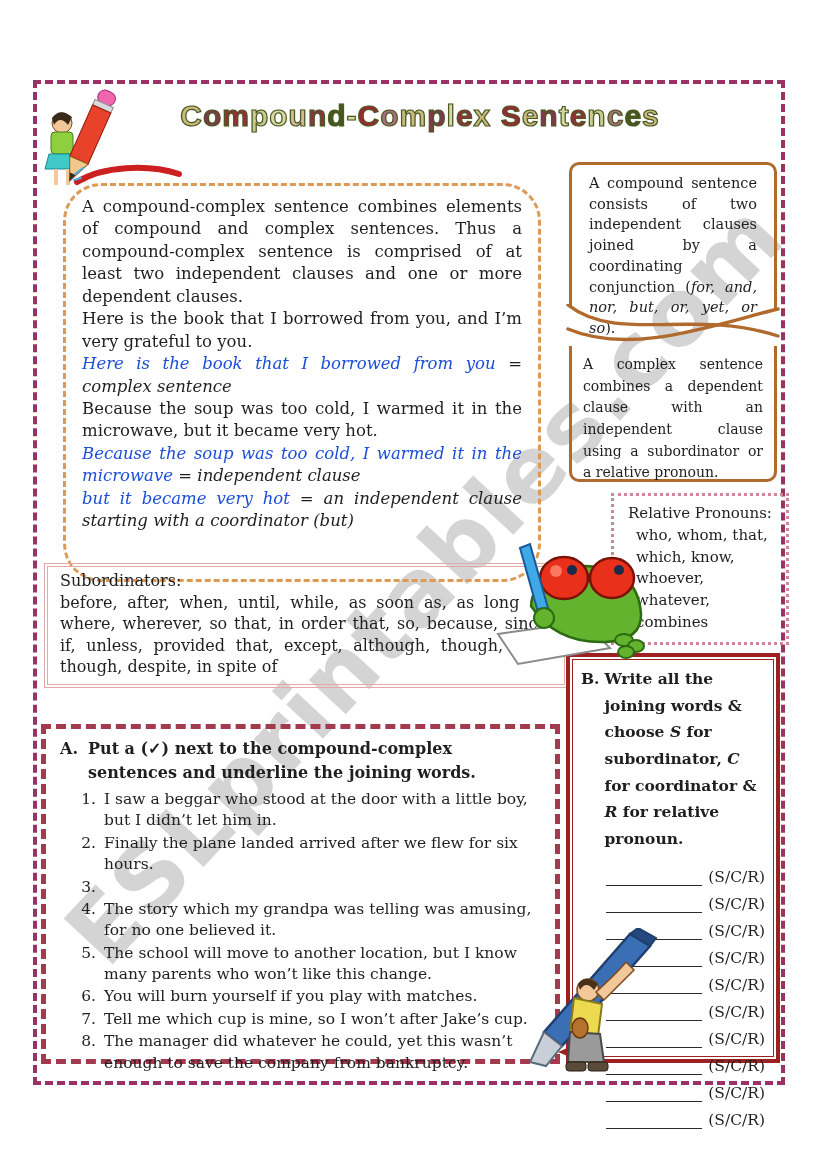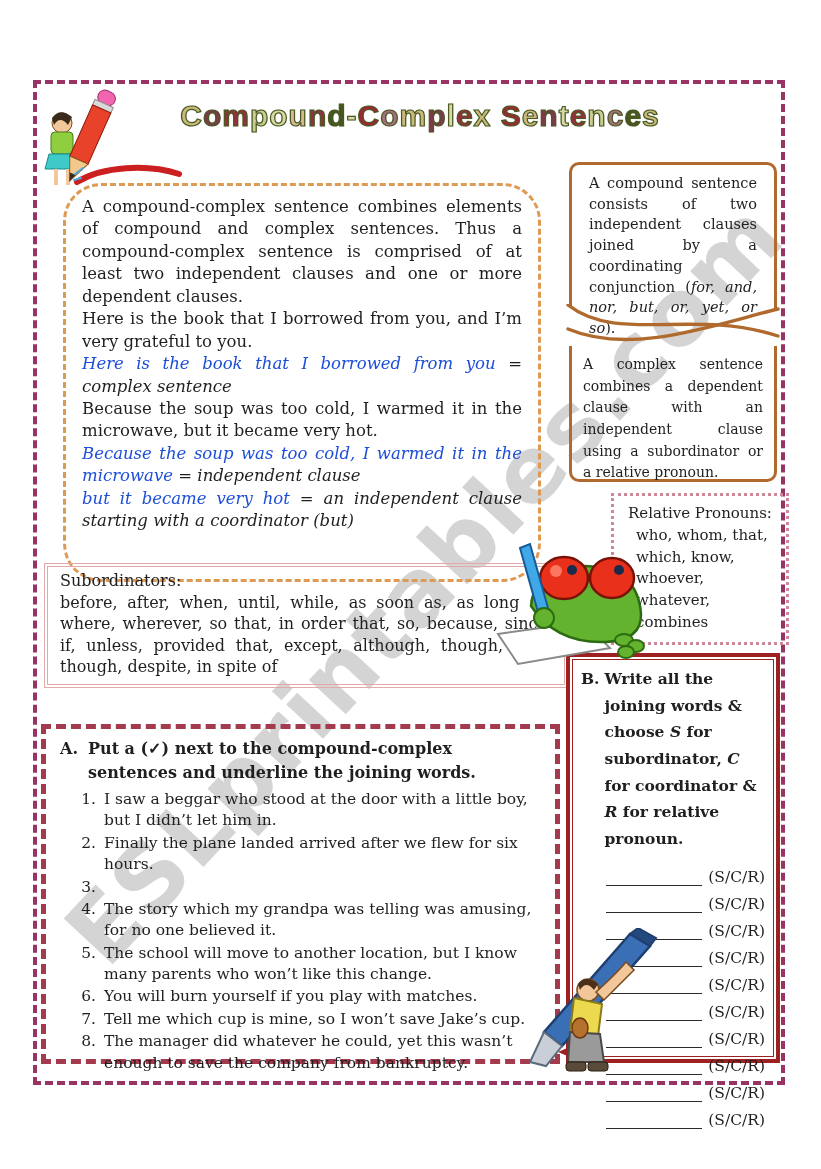--- a/index.html
+++ b/index.html
@@ -222,21 +222,21 @@
         <div class="a-item">
           <span class="num">5.</span>
           <span>The school will move to another location, but I know many parents who won’t like this change.</span>
         </div>
         <div class="a-item">
           <span class="num">6.</span>
           <span>You will burn yourself if you play with matches.</span>
         </div>
         <div class="a-item">
           <span class="num">7.</span>
-          <span>Tell me which cup is mine, so I won’t save Jake’s cup.</span>
+          <span>Tell me which cup is mine, so I won’t after Jake’s cup.</span>
         </div>
         <div class="a-item">
           <span class="num">8.</span>
           <span>The manager did whatever he could, yet this wasn’t enough to save the company from bankruptcy.</span>
         </div>
       </div>
   </div>
 
   <div class="abs section-b">
     <div class="section-b-inner">

